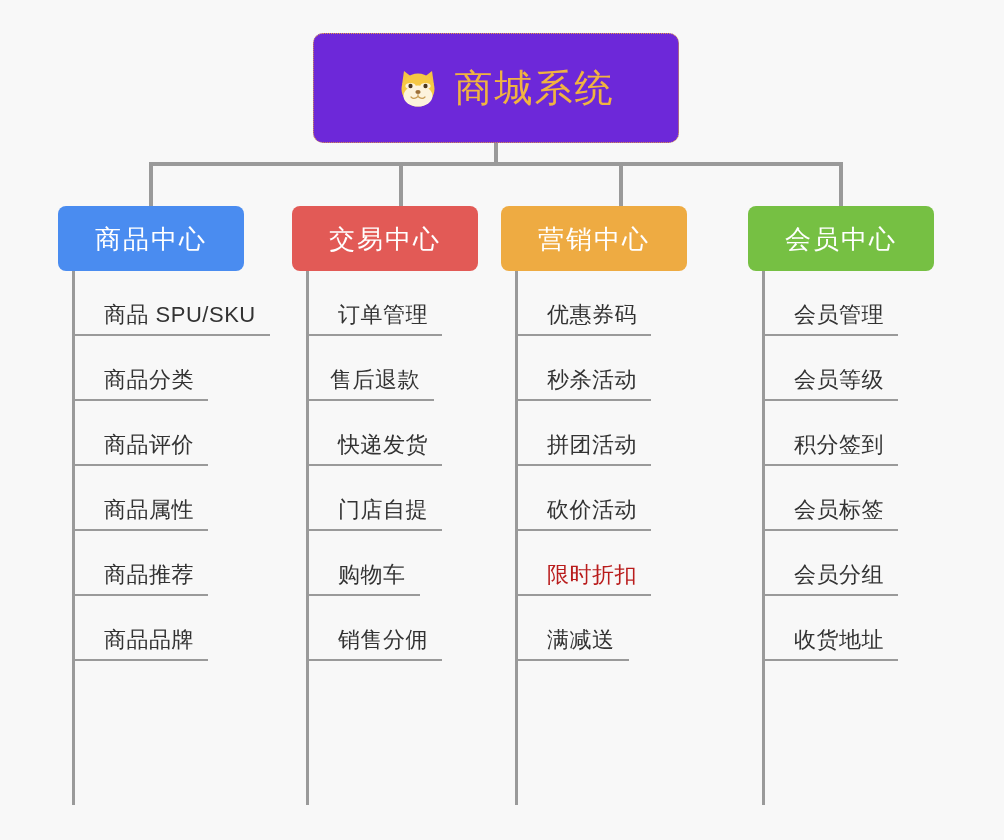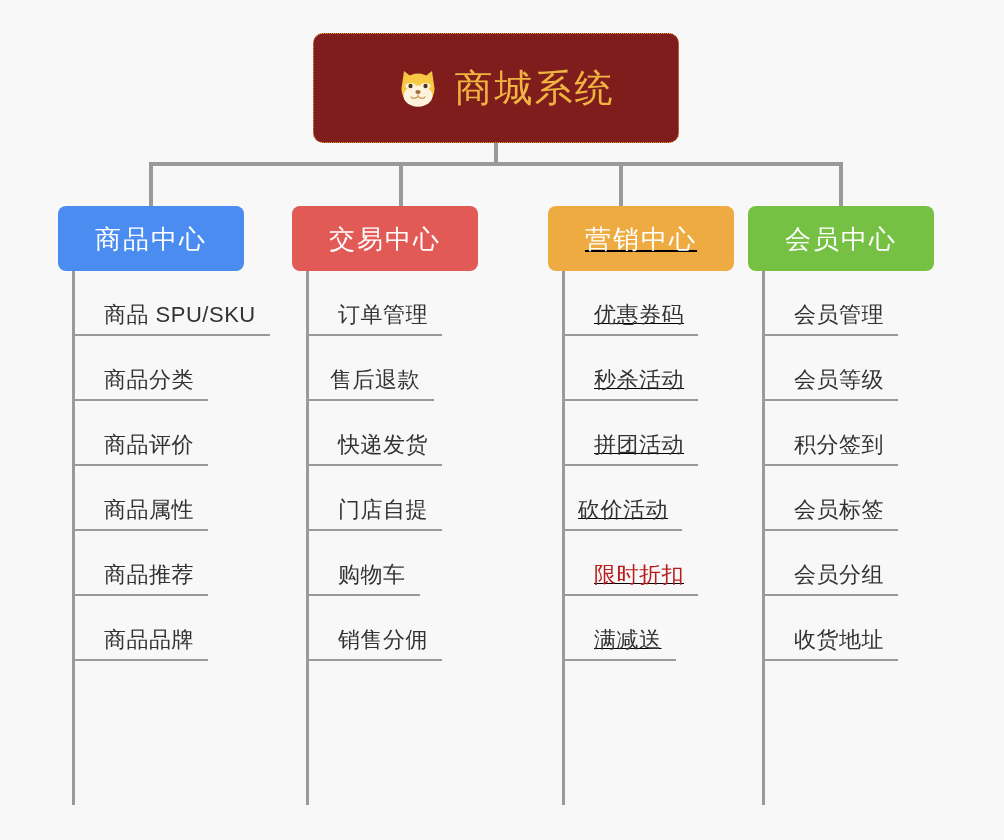--- a/index.html
+++ b/index.html
@@ -113,21 +113,21 @@
     color: #333333;
     line-height: 1.25;
     letter-spacing: 0.5px;
   }
 </style>
 </head>
 <body style="background: rgb(248, 248, 248);">
 
 <div id="chart" style="background: rgb(248, 248, 248);">
 
-  <div class="root-node" style="border-color: rgb(232, 163, 61); background: #7f1d1d; padding-left: 17px;">
+  <div class="root-node" style="border-color: rgb(232, 163, 61); background: #6d28d9; padding-left: 17px;">
     <span class="dog-icon">
       <svg width="46" height="46" viewBox="0 0 46 46" aria-hidden="true">
 
         <path d="M9 6 L7 20 L18 13 Z" fill="#f5c342"></path>
         <path d="M37 6 L39 20 L28 13 Z" fill="#f5c342"></path>
 
         <ellipse cx="23" cy="24" rx="16.5" ry="15.5" fill="#f6c844"></ellipse>
 
         <path d="M7.5 26 a16 16 0 0 0 31 0 a15.5 15.5 0 0 1 -31 0 Z" fill="#f6c844"></path>
         <ellipse cx="23" cy="31" rx="14.5" ry="10.5" fill="#fdf3dc"></ellipse>
@@ -202,37 +202,37 @@
         </div>
       <div class="leaf">
           <span class="leaf-inner" style="border-bottom-color: rgb(154, 154, 154);"><span class="leaf-label" style="color: rgb(51, 51, 51);">购物车</span></span>
         </div>
       <div class="leaf">
           <span class="leaf-inner" style="border-bottom-color: rgb(154, 154, 154);"><span class="leaf-label" style="color: rgb(51, 51, 51);">销售分佣</span></span>
         </div>
     </div>
   </div>
 
-  <div class="column" style="left:548px;text-decoration:underline;">
+  <div class="column" style="left:501px;">
     <div class="cat-header" style="background-color: rgb(238, 171, 66);">
       <span>营销中心</span>
     </div>
     <div class="spine" style="height: 534px; background: rgb(154, 154, 154);"></div>
     <div class="leaf-list">
       <div class="leaf">
           <span class="leaf-inner" style="border-bottom-color: rgb(154, 154, 154);"><span class="leaf-label" style="color: rgb(51, 51, 51);">优惠券码</span></span>
         </div>
       <div class="leaf">
           <span class="leaf-inner" style="border-bottom-color: rgb(154, 154, 154);"><span class="leaf-label" style="color: rgb(51, 51, 51);">秒杀活动</span></span>
         </div>
       <div class="leaf">
           <span class="leaf-inner" style="border-bottom-color: rgb(154, 154, 154);"><span class="leaf-label" style="color: rgb(51, 51, 51);">拼团活动</span></span>
         </div>
       <div class="leaf">
-          <span class="leaf-inner" style="border-bottom-color: rgb(154, 154, 154); padding-left: 16px;"><span class="leaf-label" style="color: rgb(51, 51, 51);">砍价活动</span></span>
+          <span class="leaf-inner" style="border-bottom-color: rgb(154, 154, 154);"><span class="leaf-label" style="color: rgb(51, 51, 51);">砍价活动</span></span>
         </div>
       <div class="leaf">
           <span class="leaf-inner" style="border-bottom-color: rgb(154, 154, 154);"><span class="leaf-label" style="color: #b91c1c;">限时折扣</span></span>
         </div>
       <div class="leaf">
           <span class="leaf-inner" style="border-bottom-color: rgb(154, 154, 154);"><span class="leaf-label" style="color: rgb(51, 51, 51);">满减送</span></span>
         </div>
     </div>
   </div>
 

